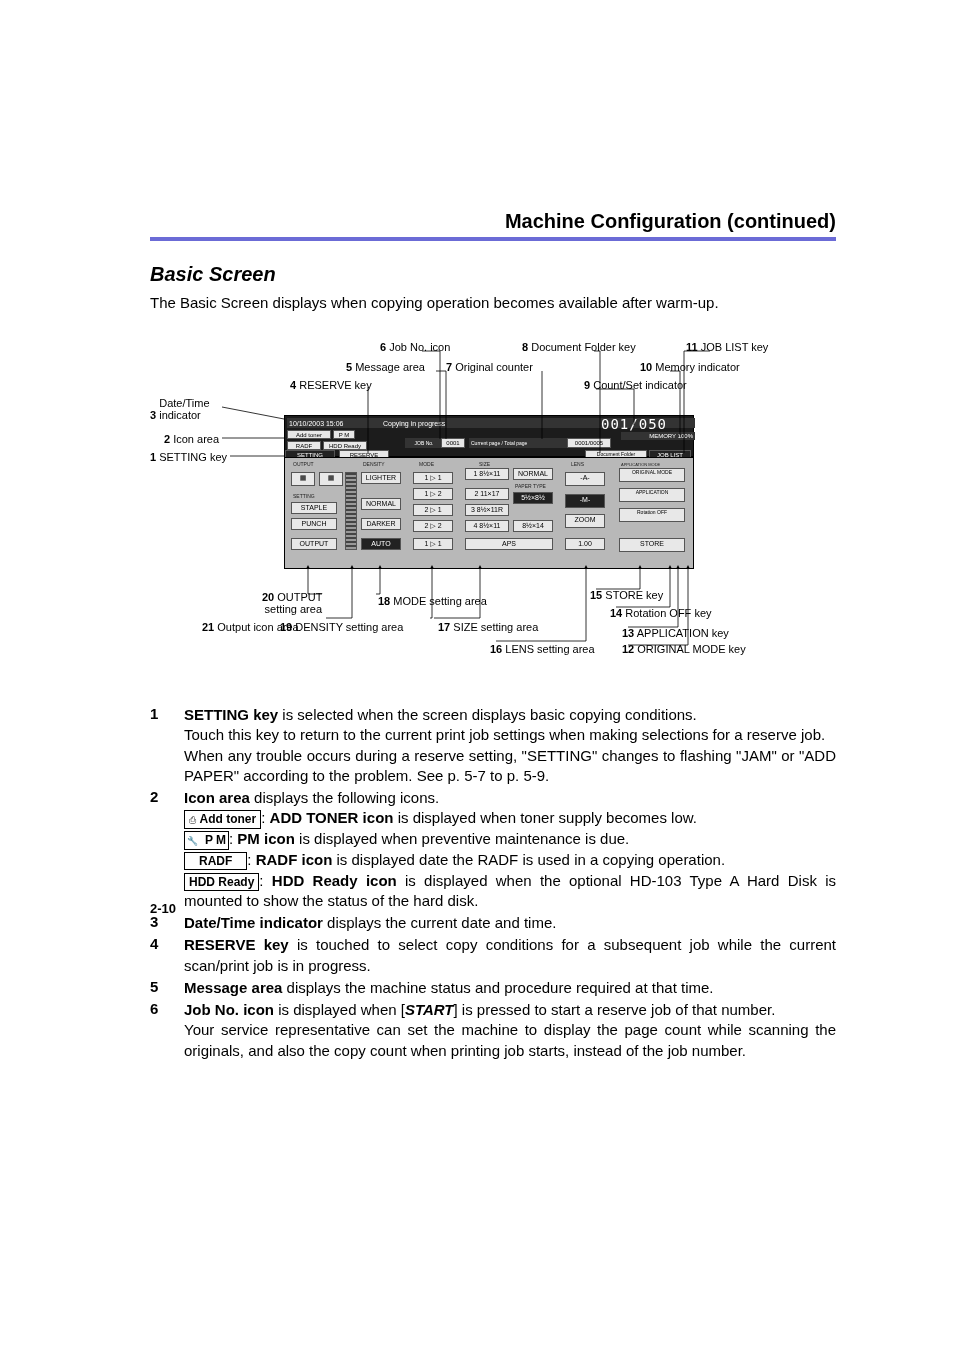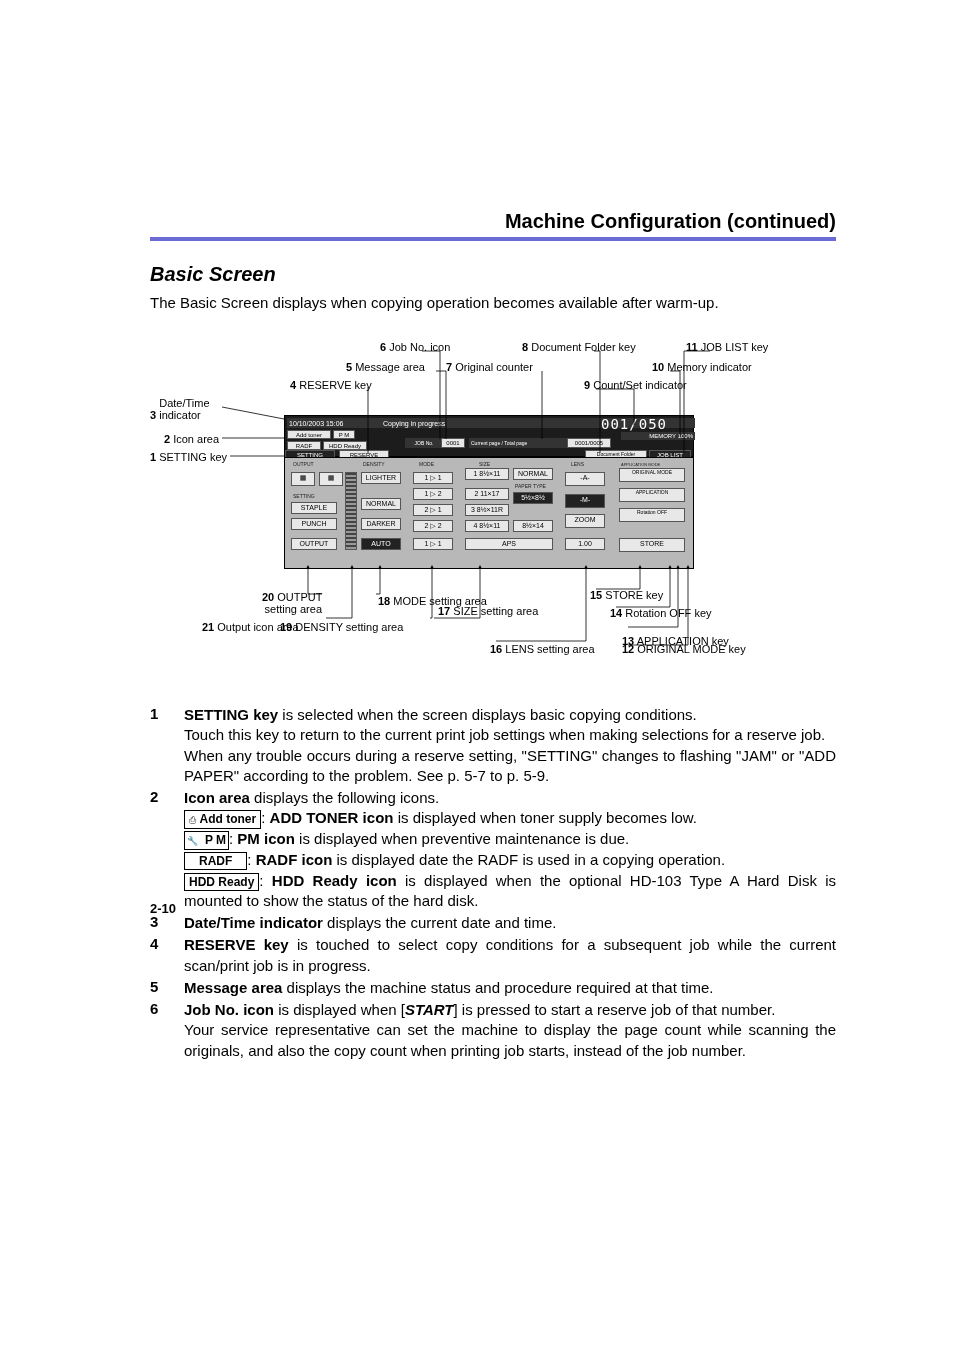--- a/index.html
+++ b/index.html
@@ -97,21 +97,21 @@
   <div class="intro">The Basic Screen displays when copying operation becomes available after warm-up.</div>
 
   <div class="figure-wrap">
 
     <div class="callout" style="left:230px; top:6px;"><b>6</b> <span>Job No. icon</span></div>
     <div class="callout" style="left:372px; top:6px;"><b>8</b> <span>Document Folder key</span></div>
     <div class="callout" style="left:536px; top:6px;"><b>11</b> <span>JOB LIST key</span></div>
 
     <div class="callout" style="left:196px; top:26px;"><b>5</b> <span>Message area</span></div>
     <div class="callout" style="left:296px; top:26px;"><b>7</b> <span>Original counter</span></div>
-    <div class="callout" style="left:490px; top:26px;margin-left:12px;"><b>10</b> <span>Memory indicator</span></div>
+    <div class="callout" style="left:490px; top:26px;"><b>10</b> <span>Memory indicator</span></div>
 
     <div class="callout" style="left:140px; top:44px;"><b>4</b> <span>RESERVE key</span></div>
     <div class="callout" style="left:434px; top:44px;"><b>9</b> <span>Count/Set indicator</span></div>
 
     <div class="callout" style="left:0px; top:62px;"><b>3</b> <span style="display:inline-block; white-space:normal; width:60px;">Date/Time indicator</span></div>
     <div class="callout" style="left:14px; top:98px;"><b>2</b> <span>Icon area</span></div>
     <div class="callout" style="left:0px; top:116px;"><b>1</b> <span>SETTING key</span></div>
 
     <div class="lcd lcd-top">
       <div class="lcd-strip" style="left:2px; top:2px; width:92px; height:10px; font-size:7px;">10/10/2003  15:06</div>
@@ -235,22 +235,22 @@
       </defs>
     </svg>
 
     <div class="callout" style="left:112px; top:256px; text-align:right; width:60px;"><b>20</b> <span>OUTPUT</span><br><span>setting area</span></div>
     <div class="callout" style="left:228px; top:260px;"><b>18</b> <span>MODE setting area</span></div>
     <div class="callout" style="left:440px; top:254px;"><b>15</b> <span>STORE key</span></div>
     <div class="callout" style="left:460px; top:272px;"><b>14</b> <span>Rotation OFF key</span></div>
 
     <div class="callout" style="left:12px; top:286px;margin-left:40px;"><b>21</b> <span>Output icon area</span></div>
     <div class="callout" style="left:130px; top:286px;"><b>19</b> <span>DENSITY setting area</span></div>
-    <div class="callout" style="left:288px; top:270px;"><b>17</b> <span>SIZE setting area</span></div>
-    <div class="callout" style="left:472px; top:300px;"><b>13</b> <span>APPLICATION key</span></div>
+    <div class="callout" style="left:288px; top:286px;"><b>17</b> <span>SIZE setting area</span></div>
+    <div class="callout" style="left:472px; top:292px;"><b>13</b> <span>APPLICATION key</span></div>
 
     <div class="callout" style="left:340px; top:308px;"><b>16</b> <span>LENS setting area</span></div>
     <div class="callout" style="left:472px; top:308px;"><b>12</b> <span>ORIGINAL MODE key</span></div>
   </div>
 
   <div class="def-list">
 
     <div class="def-row">
       <div class="def-num">1</div>
       <div class="def-body">

